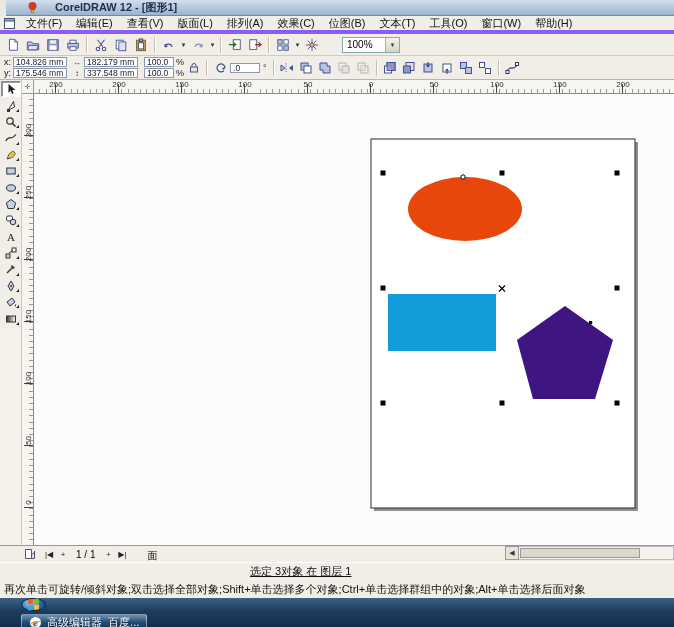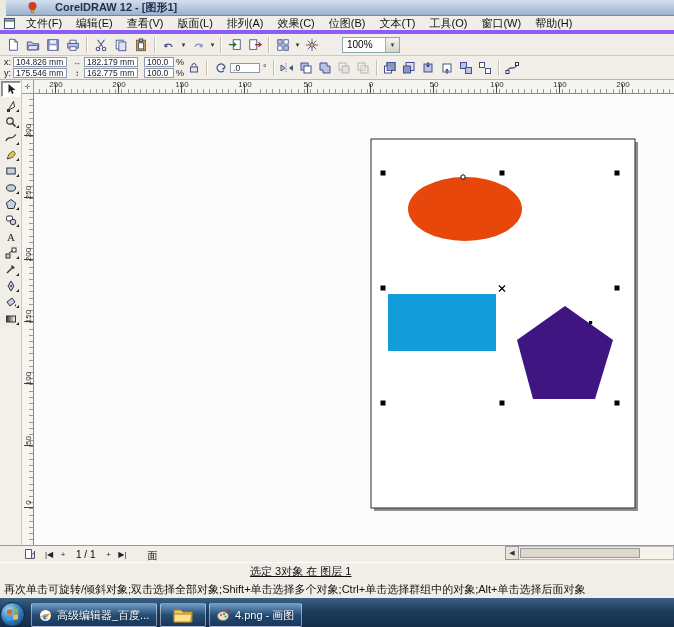--- a/index.html
+++ b/index.html
@@ -77,21 +77,21 @@
   .strack{flex:1;background:#f5f3ec;border:1px solid #bbb;border-left:none;position:relative;}
   .sthumb{position:absolute;left:1px;top:1px;bottom:1px;width:120px;background:#dcd8cb;border:1px solid #999;}
 
   
   .status1{position:absolute;left:0;top:562px;width:674px;height:18px;background:#f0eee7;border-top:1px solid #fff;display:flex;align-items:center;}
   .status1 .sel-info{margin-left:250px;color:#111;text-decoration:underline;}
   .status2{position:absolute;left:0;top:580px;width:674px;height:18px;background:#f0eee7;display:flex;align-items:center;gap:10px;padding-left:4px;color:#111;}
 
   
   .taskbar{position:absolute;left:0;top:598px;width:674px;height:29px;
-    background:linear-gradient(#3b6186,#1d3d5d 45%,#142e49);display:flex;align-items:flex-end;gap:3px;padding-left:0;}
+    background:linear-gradient(#3b6186,#1d3d5d 45%,#142e49);display:flex;align-items:flex-start;gap:3px;padding-left:21px;flex-direction:column;}
   .orb{width:25px;height:25px;border-radius:50%;background:radial-gradient(circle at 35% 30%,#9fd9f7,#2f74b5 55%,#123c66);
     border:1px solid #0c2a45;display:flex;align-items:center;justify-content:center;margin-right:3px;}
   .flag{width:11px;height:11px;display:grid;grid-template-columns:5px 5px;grid-template-rows:5px 5px;gap:1px;transform:skewY(-6deg);}
   .flag i{border-radius:1px;}
   .taskbtn{height:24px;border-radius:2px;border:1px solid rgba(255,255,255,.45);
     background:linear-gradient(rgba(150,195,235,.65),rgba(45,95,145,.55) 50%,rgba(25,60,100,.6));
     color:#fff;display:flex;align-items:center;gap:5px;padding:0 7px;font-size:11px;text-shadow:0 1px 2px rgba(0,0,0,.6);}
   .taskbtn.lit{background:linear-gradient(rgba(200,228,250,.85),rgba(90,140,190,.7) 50%,rgba(50,95,140,.7));}
   .tklabel{max-width:92px;overflow:hidden;white-space:nowrap;}
 
@@ -236,21 +236,21 @@
         <span class="pfield w54">175.546 mm</span>
       </div>
   </div>
   <div class="pcol" style="margin-left:5px;">
     <div class="prow">
         <span class="pico">↔</span>
         <span class="pfield w54">182.179 mm</span>
       </div>
     <div class="prow">
         <span class="pico">↕</span>
-        <span class="pfield w54">162.775 mm</span>
+        <span class="pfield w54">337.548 mm</span>
       </div>
   </div>
   <div class="pcol" style="margin-left:6px;">
     <div class="prow">
         <span class="pfield w30">100.0</span>
         <span>%</span>
       </div>
     <div class="prow">
         <span class="pfield w30">100.0</span>
         <span>%</span>

